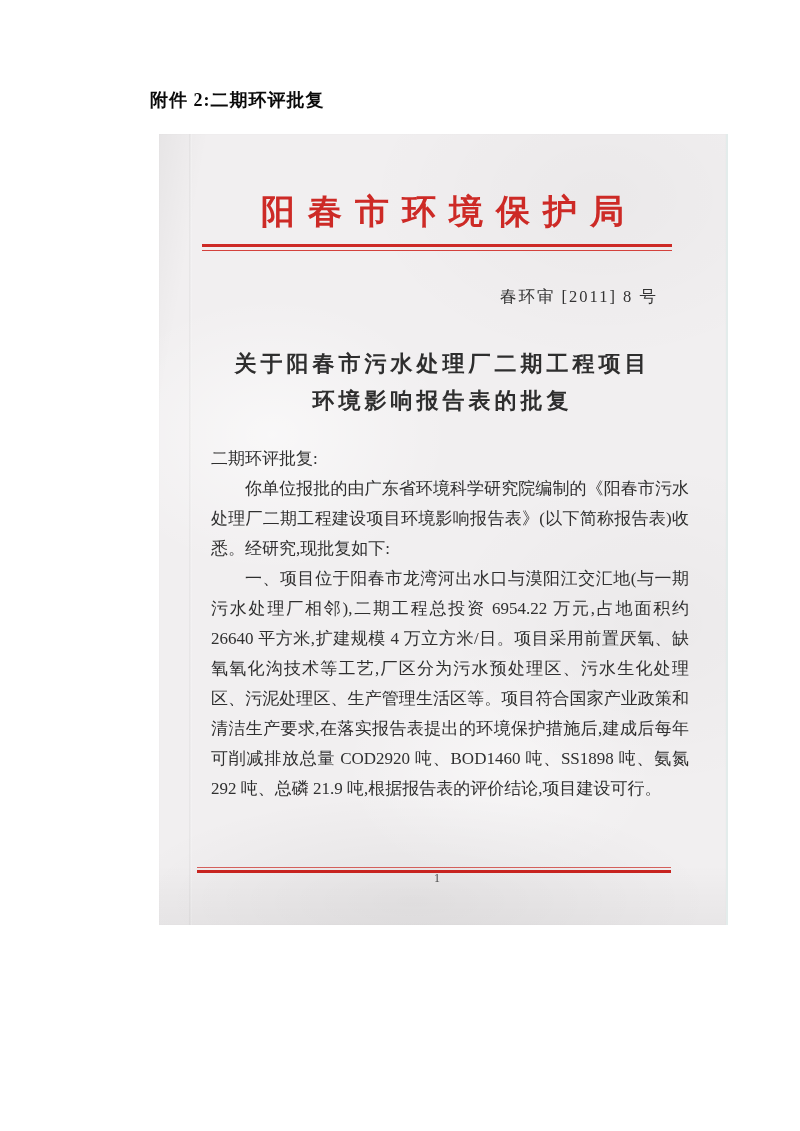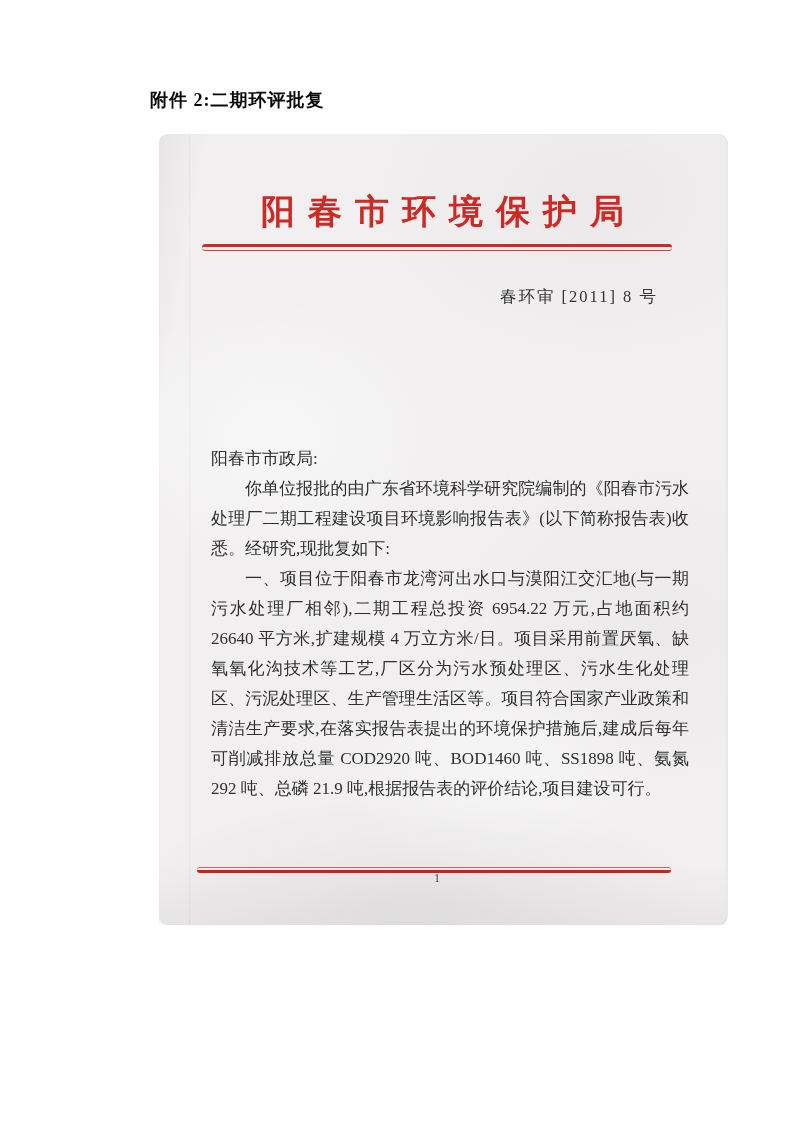--- a/index.html
+++ b/index.html
@@ -1,15 +1,15 @@
 <!DOCTYPE html>
 <html><head>
 <meta charset="utf-8">
 <style>
-  * { margin: 0; padding: 0; box-sizing: border-box; border-radius: 9px; }
+  * { margin: 0; padding: 0; box-sizing: border-box; }
 
   html, body { background: #ffffff; }
 
   .stage {
     position: relative;
     width: 800px;
     height: 1131px;
     background: #ffffff;
     font-family: "Liberation Serif", serif;
     overflow: hidden;
@@ -153,23 +153,27 @@
   <div class="attachment-label">附件 2:二期环评批复</div>
 
   <div class="scan">
 
     <div class="agency-name">阳春市环境保护局</div>
 
     <div class="header-rule"></div>
 
     <div class="doc-number">春环审 [2011] 8 号</div>
 
+    <div class="doc-title">
+      <div>关于阳春市污水处理厂二期工程项目</div>
+      <div>环境影响报告表的批复</div>
+    </div>
 
     <div class="doc-body">
-      <p>阳春市市政局:</p>
+      <p>二期环评批复:</p>
       <p class="indent">你单位报批的由广东省环境科学研究院编制的《阳春市污水处理厂二期工程建设项目环境影响报告表》(以下简称报告表)收悉。经研究,现批复如下:</p>
       <p class="indent">一、项目位于阳春市龙湾河出水口与漠阳江交汇地(与一期污水处理厂相邻),二期工程总投资 6954.22 万元,占地面积约 26640 平方米,扩建规模 4 万立方米/日。项目采用前置厌氧、缺氧氧化沟技术等工艺,厂区分为污水预处理区、污水生化处理区、污泥处理区、生产管理生活区等。项目符合国家产业政策和清洁生产要求,在落实报告表提出的环境保护措施后,建成后每年可削减排放总量 COD2920 吨、BOD1460 吨、SS1898 吨、氨氮 292 吨、总磷 21.9 吨,根据报告表的评价结论,项目建设可行。</p>
     </div>
 
     <div class="footer-rule"></div>
 
     <div class="page-number">1</div>
 
   </div>
 </div>

